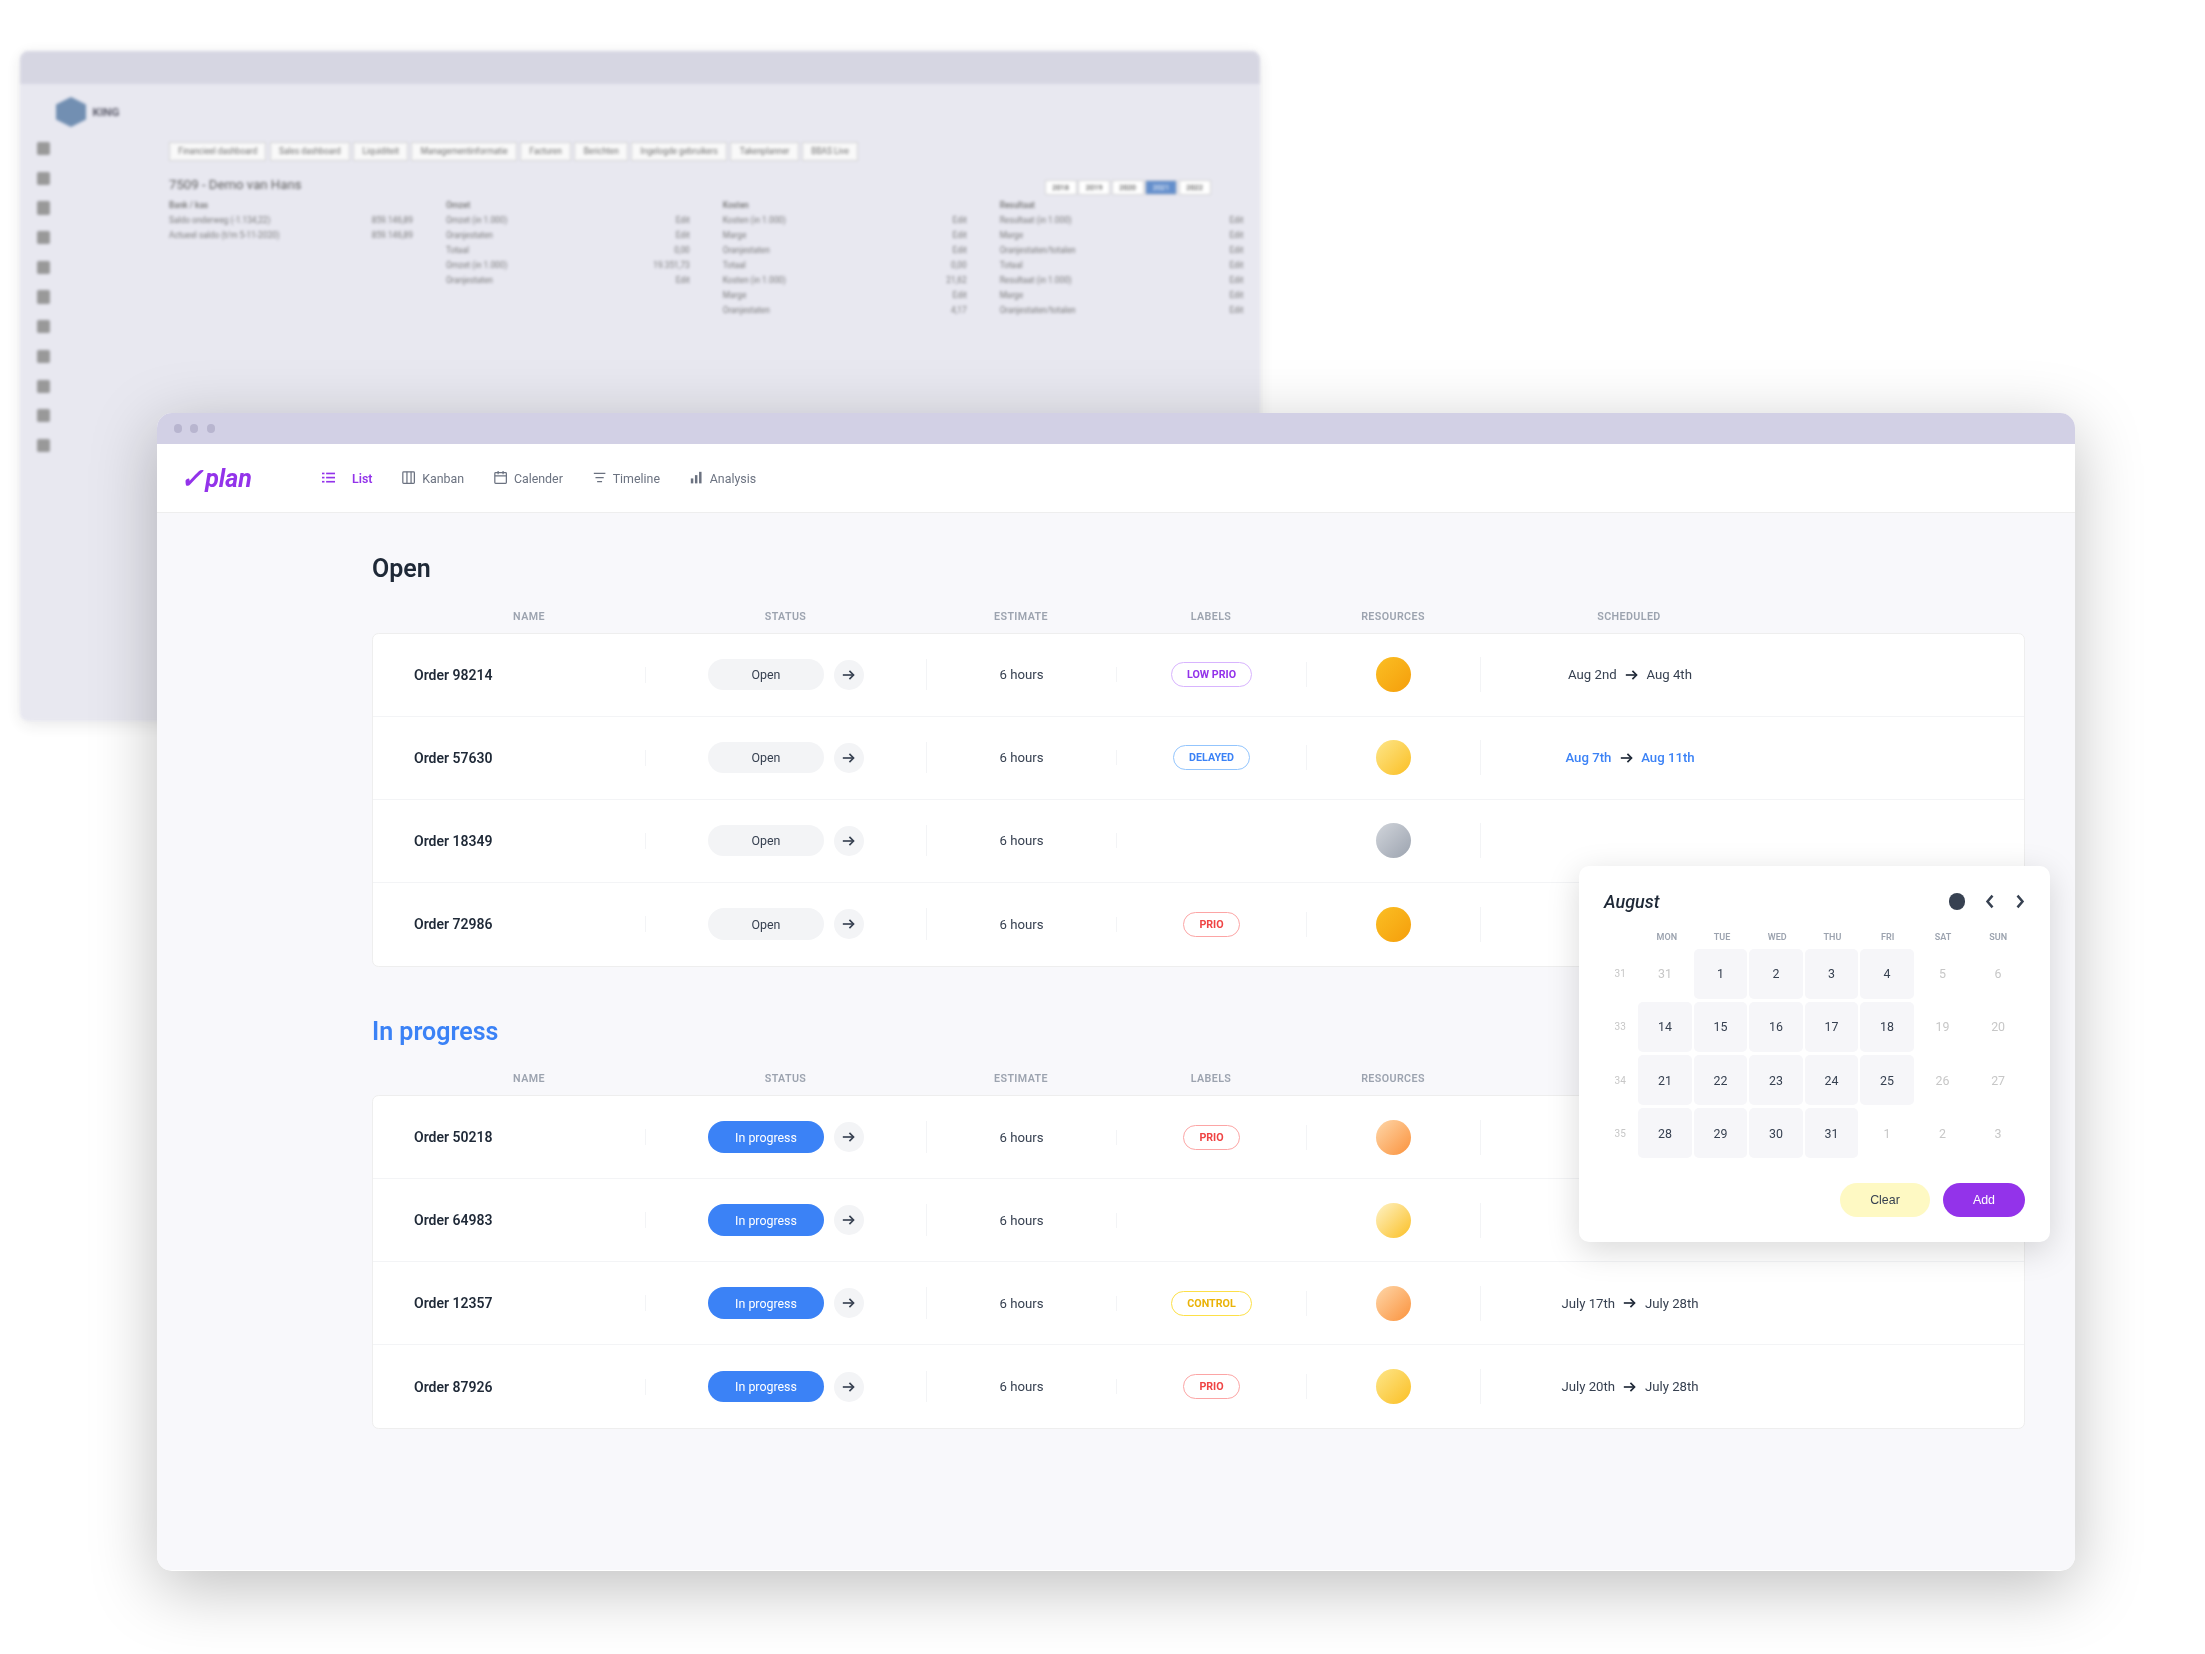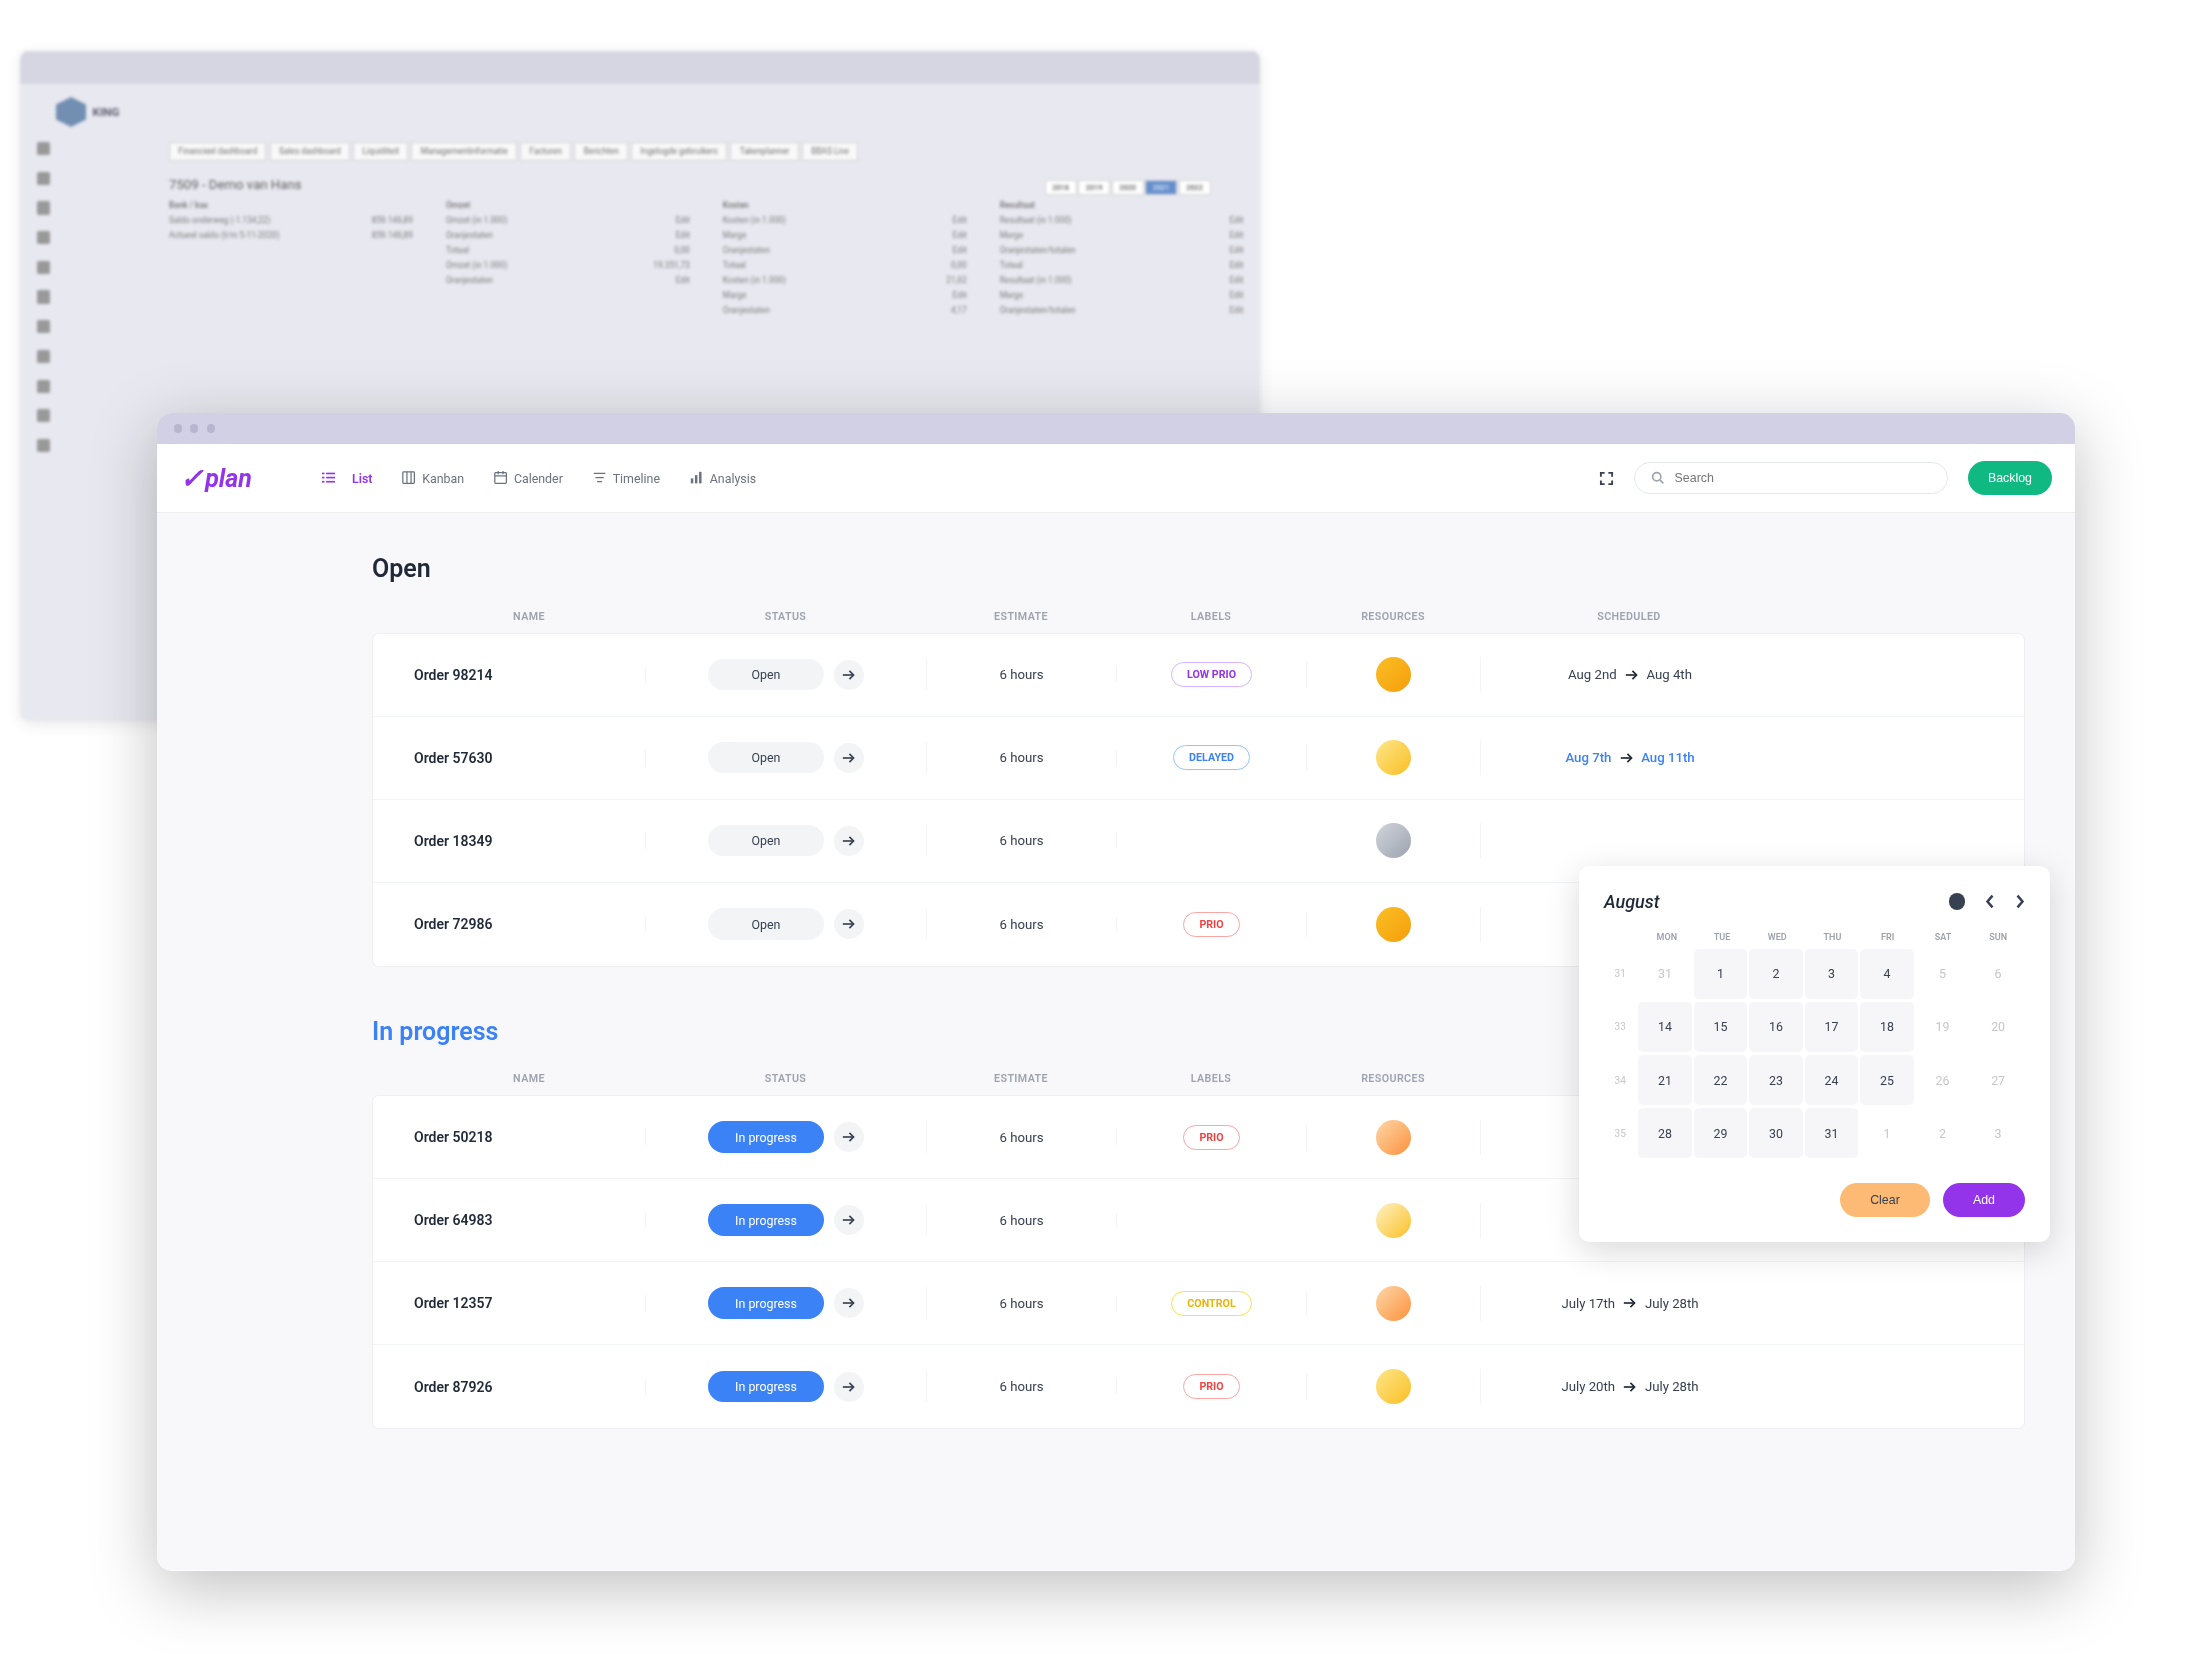--- a/index.html
+++ b/index.html
@@ -96,21 +96,21 @@
 .cal-days-header { display: flex; gap: 1.7px; margin-bottom: 6.6px; margin-left: 36px; align-items: center; }
 .cal-day-name { width: 55px; text-align: center; font-size: 9px; font-weight: 600; color: #9ca3af; }
 .cal-week { display: flex; gap: 1.7px; margin-bottom: 3.3px; align-items: center; }
 .cal-week-num { width: 33px; font-size: 10px; color: #c7c7c7; text-align: center; }
 .cal-day { width: 55px; height: 50px; display: flex; align-items: center; justify-content: center; font-size: 12.4px; color: #374151; border-radius: 5px; cursor: pointer; background: #f6f6f9; }
 .cal-day.dim { background: transparent; color: #c7c7c7; }
 .cal-day.sel-start, .cal-day.sel-end { background: #9333ea; color: #fff; font-weight: 600; }
 .cal-day.sel-mid { background: #e9d5ff; color: #9333ea; font-weight: 600; }
 .cal-footer { display: flex; gap: 13.2px; margin-top: 25px; justify-content: flex-end; }
 .cal-btn { border-radius: 20px; padding: 10px 30px; font-size: 12.4px; border: none; cursor: pointer; }
-.cal-btn.clear { background: #fdba74; color: #374151; }
+.cal-btn.clear { background: #fef9c3; color: #374151; }
 .cal-btn.add { background: #9333ea; color: #fff; }
 
 svg { display: block; }
 </style>
 </head>
 <body>
 
 <div class="bg-window">
   <div class="bg-header"></div>
   <div class="bg-logo">
@@ -314,37 +314,20 @@
         <span class="icon">
           <svg width="13.2" height="13.2" viewBox="0 0 16 16" fill="currentColor">
               <rect x="1" y="9" width="3" height="6"></rect>
               <rect x="6" y="5" width="3" height="10"></rect>
               <rect x="11" y="1" width="3" height="14"></rect>
             </svg>
         </span>
         <span>Analysis</span>
       </div>
     </div>
-    <div class="topbar-right">
-      <span>
-        <svg class="expand-icon" viewBox="0 0 16 16" fill="currentColor">
-            <path d="M1 1h5v2H3v3H1V1zm14 0v5h-2V3h-3V1h5zM1 15v-5h2v3h3v2H1zm14 0h-5v-2h3v-3h2v5z"></path>
-          </svg>
-      </span>
-      <div class="search-box">
-        <span>
-          <svg width="13.2" height="13.2" viewBox="0 0 16 16" fill="none" stroke="#9ca3af" stroke-width="2">
-              <circle cx="7" cy="7" r="5"></circle>
-              <line x1="11" y1="11" x2="15" y2="15"></line>
-            </svg>
-        </span>
-        <input placeholder="Search" style="">
-      </div>
-      <button class="backlog-btn">Backlog</button>
-    </div>
   </div>
 
   <div class="content" id="sections-root">
       <div class="section-title ">Open</div>
       <div class="table-header">
         <div class="th-name">NAME</div>
         <div class="th-status">STATUS</div>
         <div class="th-estimate">ESTIMATE</div>
         <div class="th-labels">LABELS</div>
         <div class="th-resources">RESOURCES</div>

